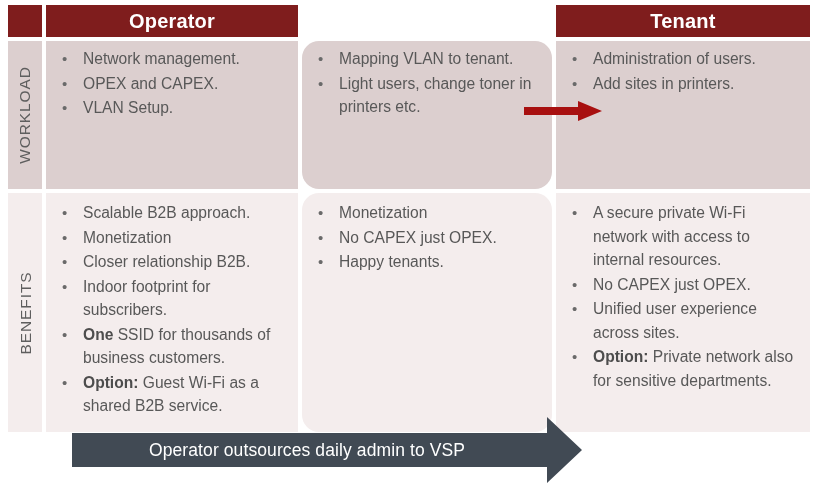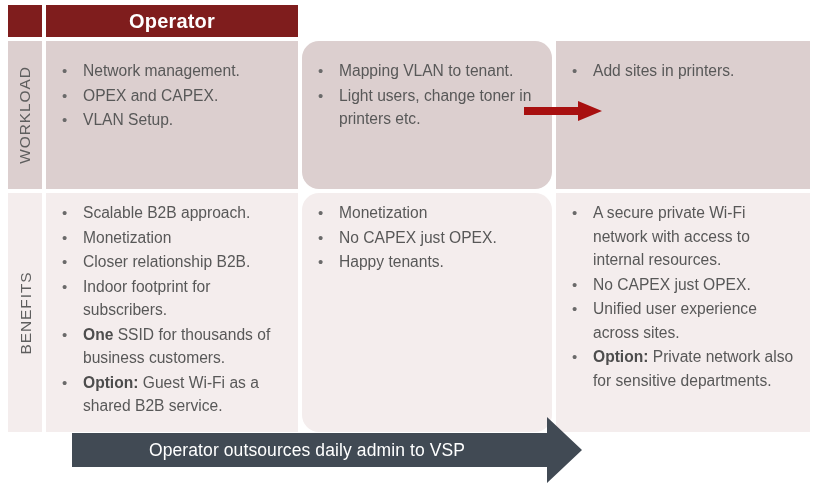--- a/index.html
+++ b/index.html
@@ -78,21 +78,21 @@
     white-space: nowrap;
     font-size: 15.5px;
     color: #5E5E5E;
     letter-spacing: .9px;
   }
 
   
   ul.bl {
     list-style: none;
     margin: 0;
-    padding: 18px 8px 0 10px;
+    padding: 6px 8px 0 10px;
   }
   ul.bl li {
     position: relative;
     padding-left: 27px;
     margin: 0 0 1px 0;
     font-size: 15.6px;
     line-height: 23.5px;
     color: #585858;
   }
   ul.bl li::before {
@@ -142,40 +142,42 @@
     pointer-events: none;
   }
 </style>
 </head>
 <body>
 
 <div id="stage">
 
   <div class="hdr hdr-corner"></div>
   <div class="hdr hdr-op">Operator</div>
+  <div class="hdr hdr-ten">Tenant</div>
 
   <div class="rowband row-workload">
     <div class="cell cell-label vlabel">
       <span>WORKLOAD</span>
     </div>
     <div class="cell cell-c1">
       <ul class="bl">
           <li>Network management.</li>
           <li>OPEX and CAPEX.</li>
           <li>VLAN Setup.</li>
         </ul>
     </div>
     <div class="cell cell-c2">
       <ul class="bl">
           <li>Mapping VLAN to tenant.</li>
           <li>Light users, change toner in printers etc.</li>
         </ul>
     </div>
     <div class="cell cell-c3">
       <ul class="bl">
+          <li>Administration of users.</li>
           <li>Add sites in printers.</li>
         </ul>
     </div>
   </div>
 
   <div class="redarrow">
     <svg width="78" height="20" viewBox="0 0 78 20" xmlns="http://www.w3.org/2000/svg">
       <polygon points="0,6 54,6 54,0 78,10 54,20 54,14 0,14" fill="#A81010"></polygon>
     </svg>
   </div>

